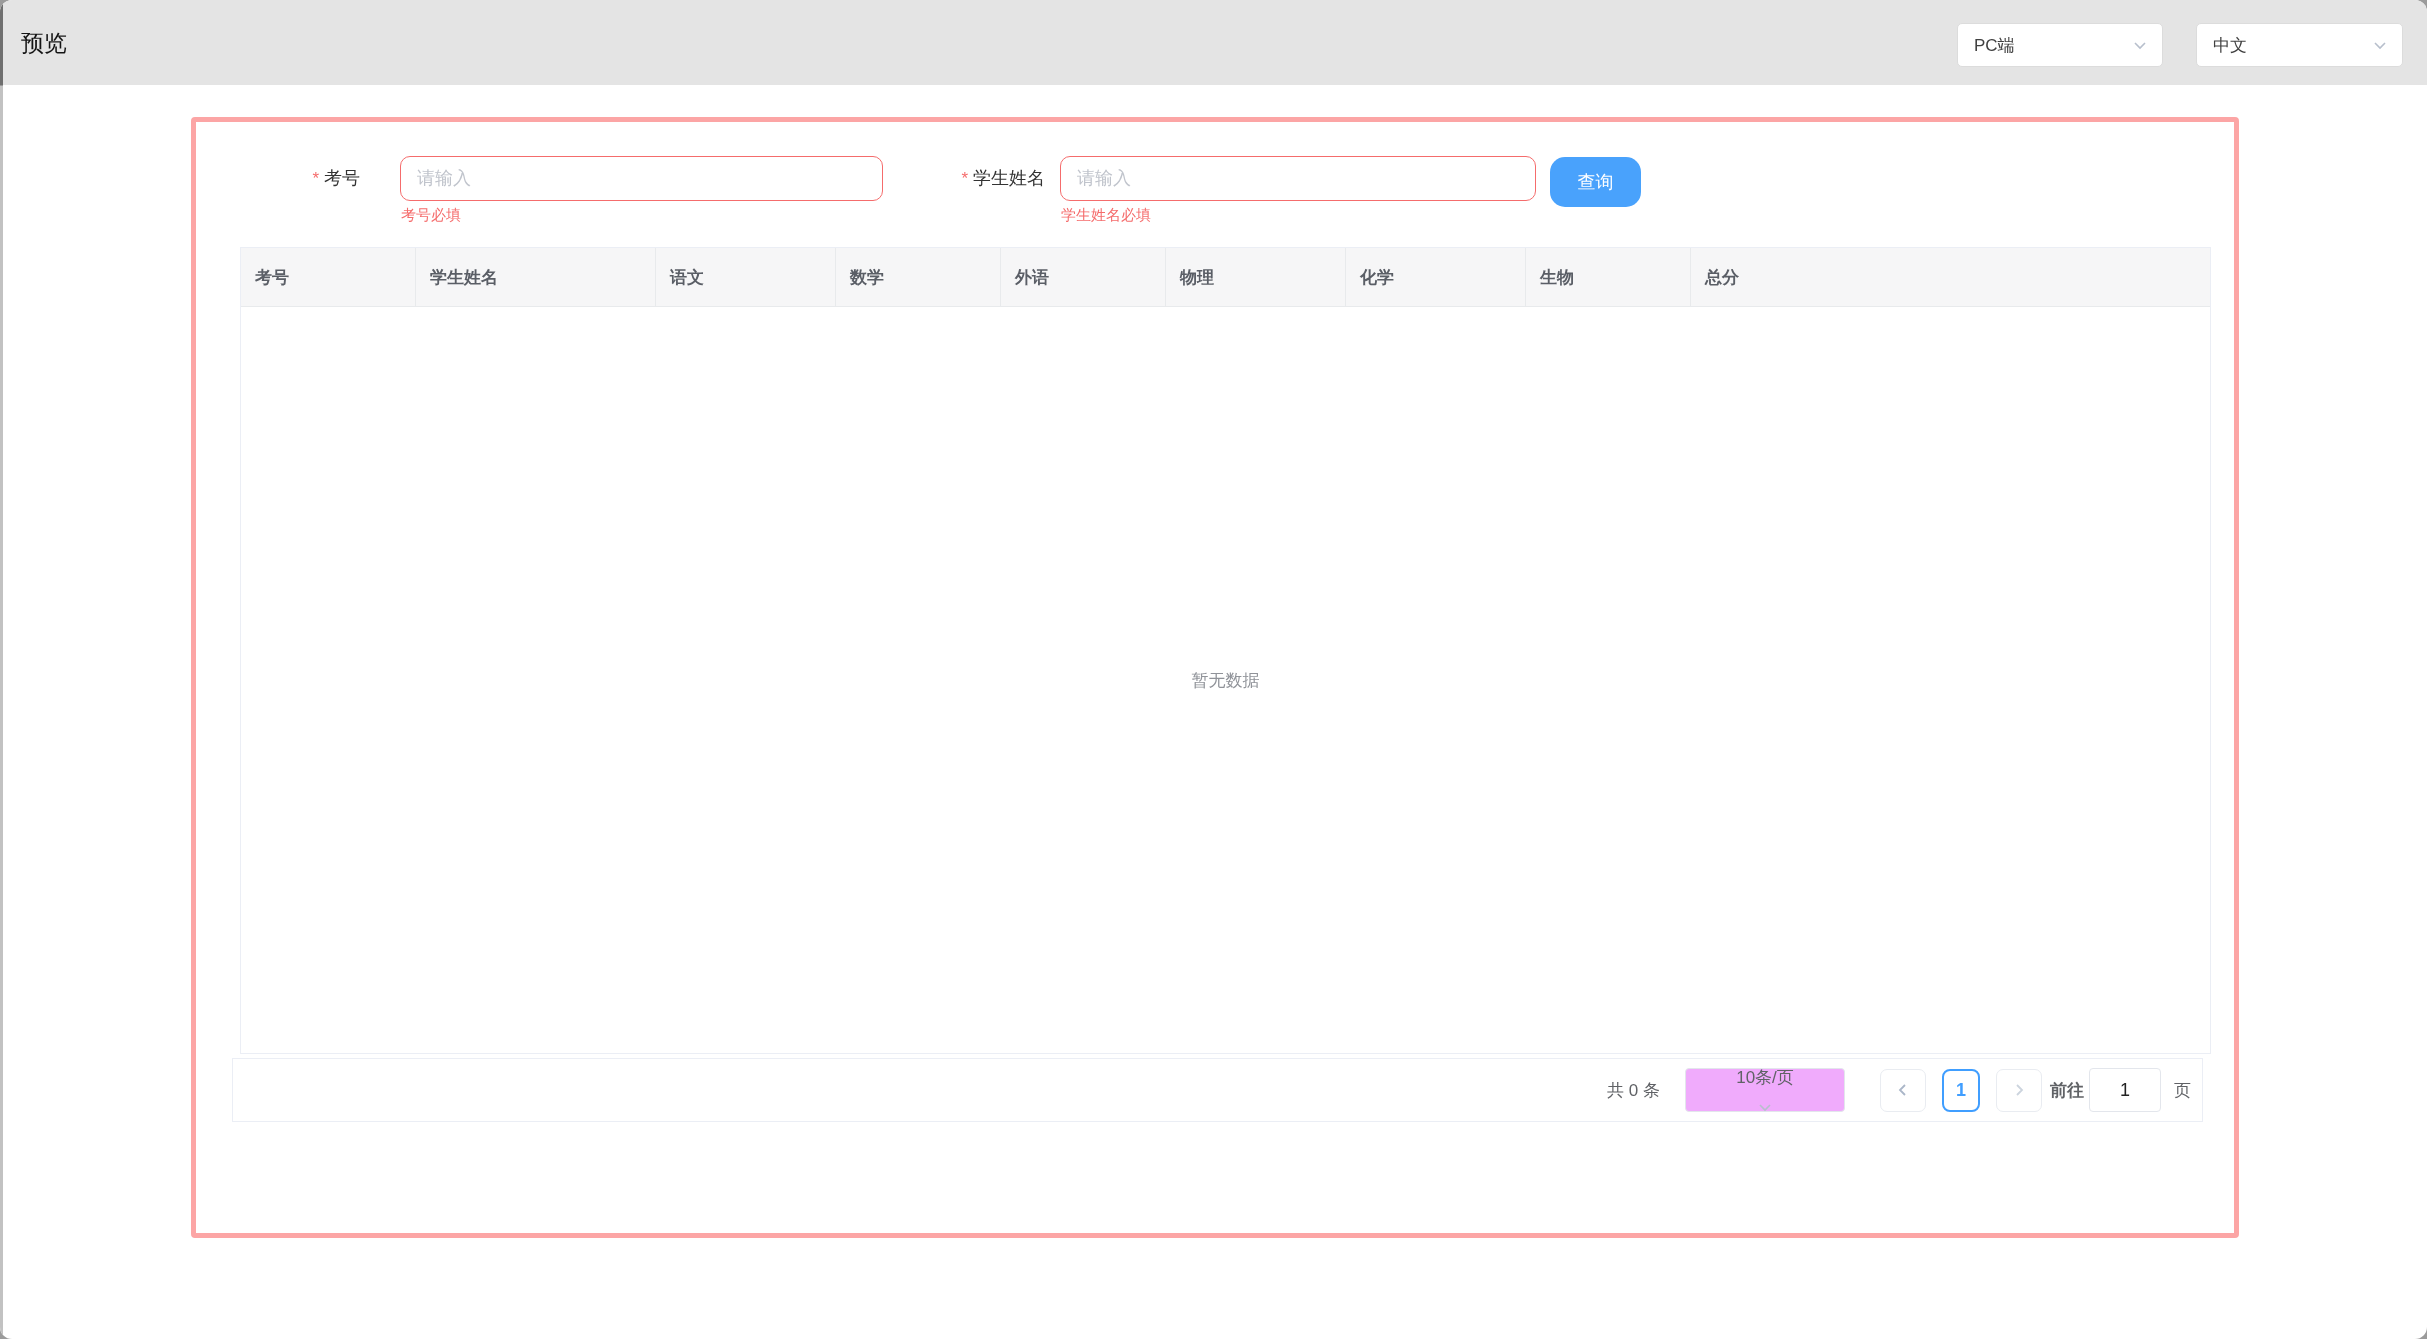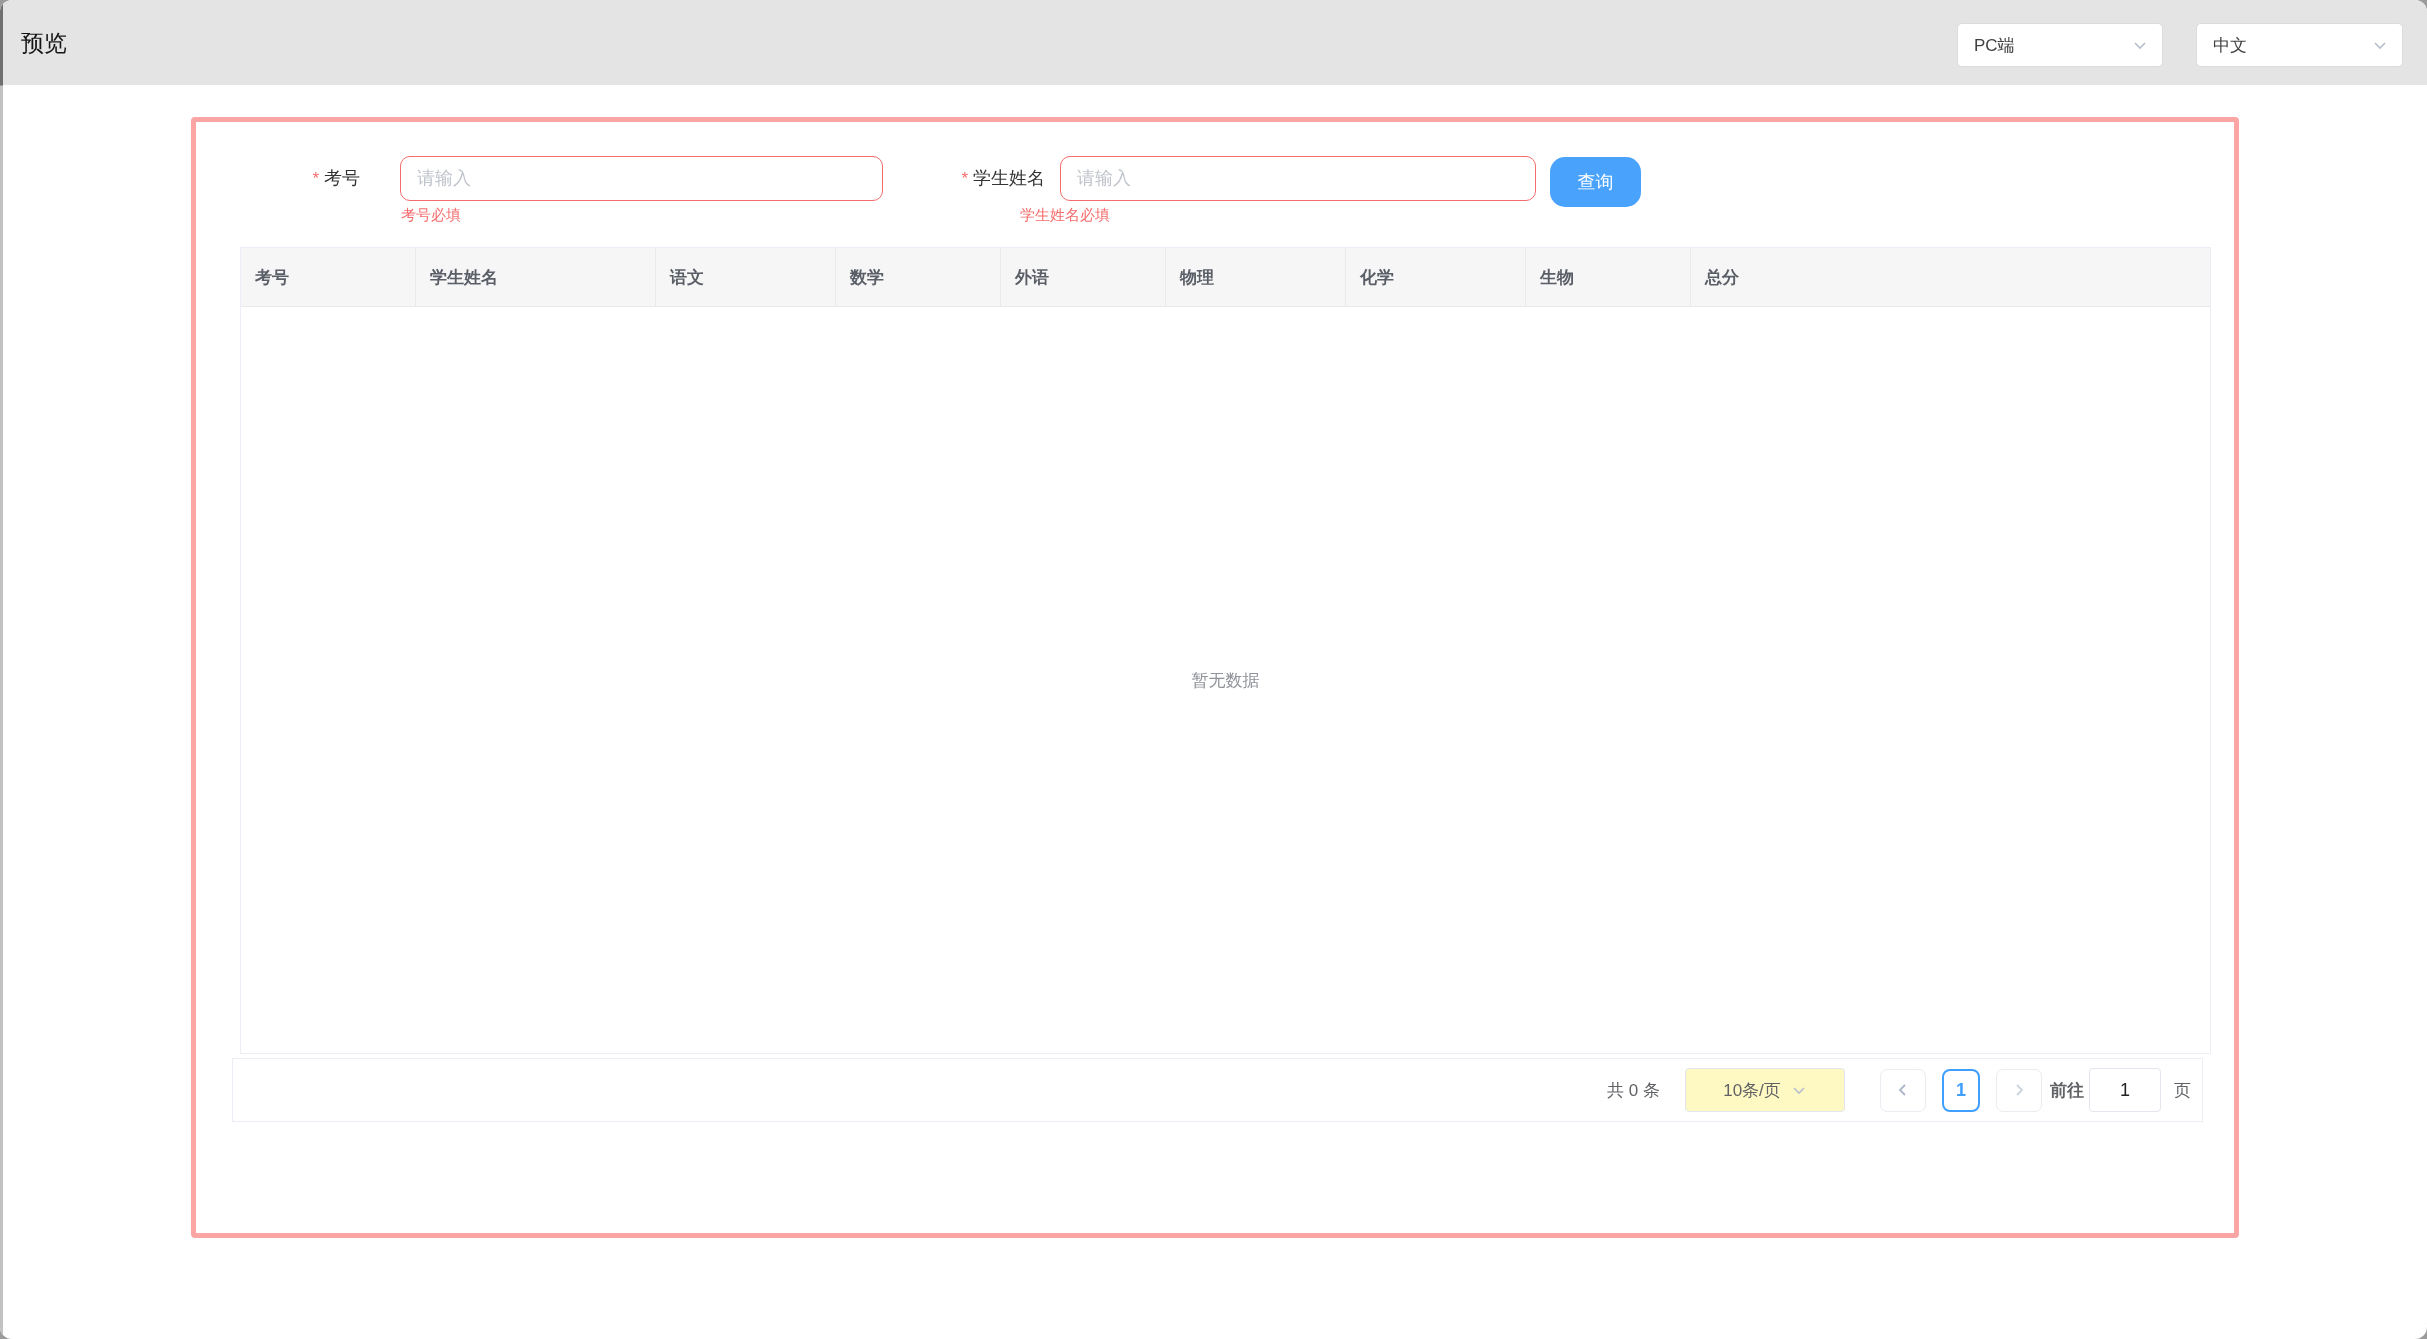--- a/index.html
+++ b/index.html
@@ -54,21 +54,21 @@
     font-size:18px; color:#333; padding:0 16px; outline:none;
     font-family:inherit;
   }
   .form-input::placeholder { color:#c0c4cc; }
   #input-exam-no   { left:204px; width:483px; }
   #input-stud-name { left:864px; width:476px; }
   .form-error {
     position:absolute; top:84px; font-size:15px; color:#f56c6c; line-height:18px;
   }
   #error-exam-no   { left:205px; }
-  #error-stud-name { left:824px; }
+  #error-stud-name { left:865px; }
   .search-btn {
     position:absolute; left:1354px; top:35px; width:91px; height:50px;
     background:#49a2fc; border:none; border-radius:15px;
     color:#fff; font-size:18px; cursor:pointer; font-family:inherit;
   }
   
   .table {
     position:absolute; left:44px; top:125px; width:1971px; height:807px;
     border:1px solid #ebeef5; background:#fff;
   }
@@ -92,23 +92,23 @@
   
   .pagination {
     position:absolute; left:36px; top:936px; width:1971px; height:64px;
     border:1px solid #ebeef5; background:#fff;
     display:flex; align-items:center; justify-content:flex-end;
     padding-right:11px; font-size:17px; color:#606266;
   }
   .pg-total { white-space:nowrap; }
   .pg-size-select {
     margin-left:25px; width:160px; height:44px;
-    border:1px solid #e3e6ec; border-radius:4px; background:#fef9c3;
+    border:1px solid #e3e6ec; border-radius:4px; background:#f0abfc;
     display:flex; align-items:center; justify-content:center;
-    gap:10px; font-size:17px; color:#606266; cursor:pointer;
+    gap:10px; font-size:17px; color:#606266; cursor:pointer;flex-direction:column;
   }
   .pg-btn {
     width:46px; height:43px; margin-left:0;
     border:1px solid #e9ecf1; border-radius:7px; background:#fff;
     display:flex; align-items:center; justify-content:center; cursor:pointer;
   }
   .pg-prev { margin-left:35px; }
   .pg-next { margin-left:16px; }
   .pg-page-current {
     margin-left:16px; width:38px; height:43px;

